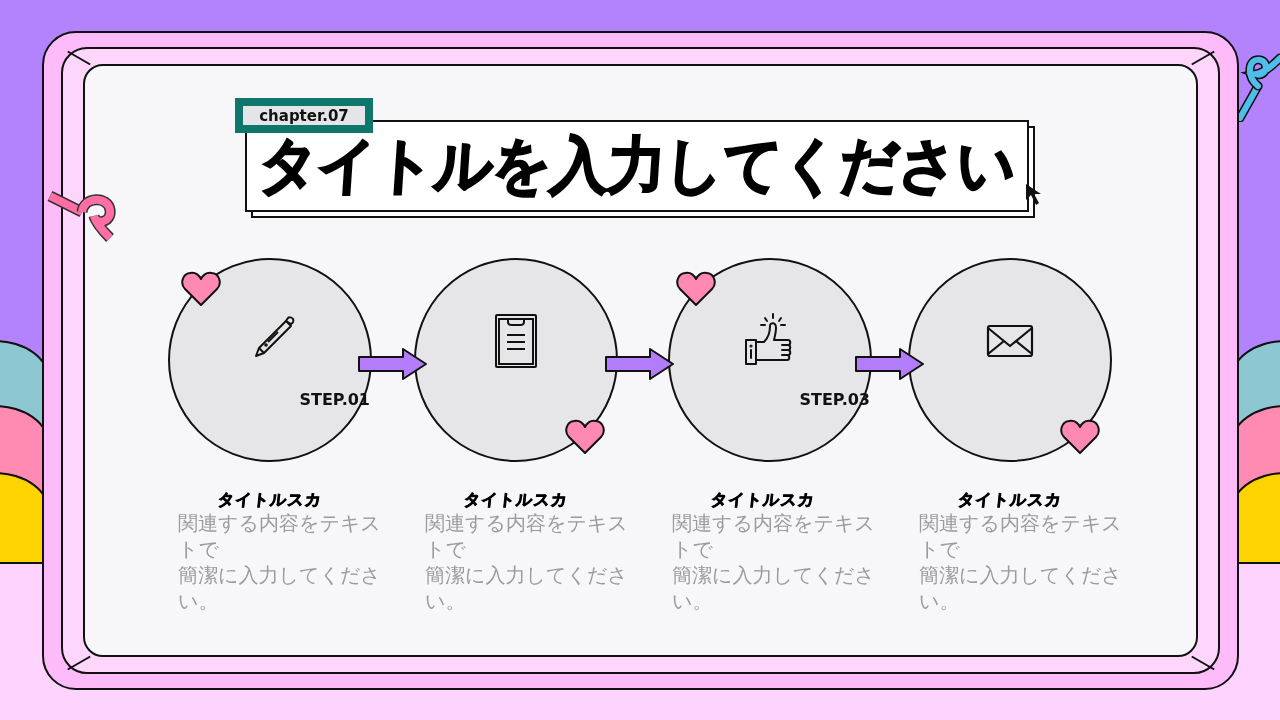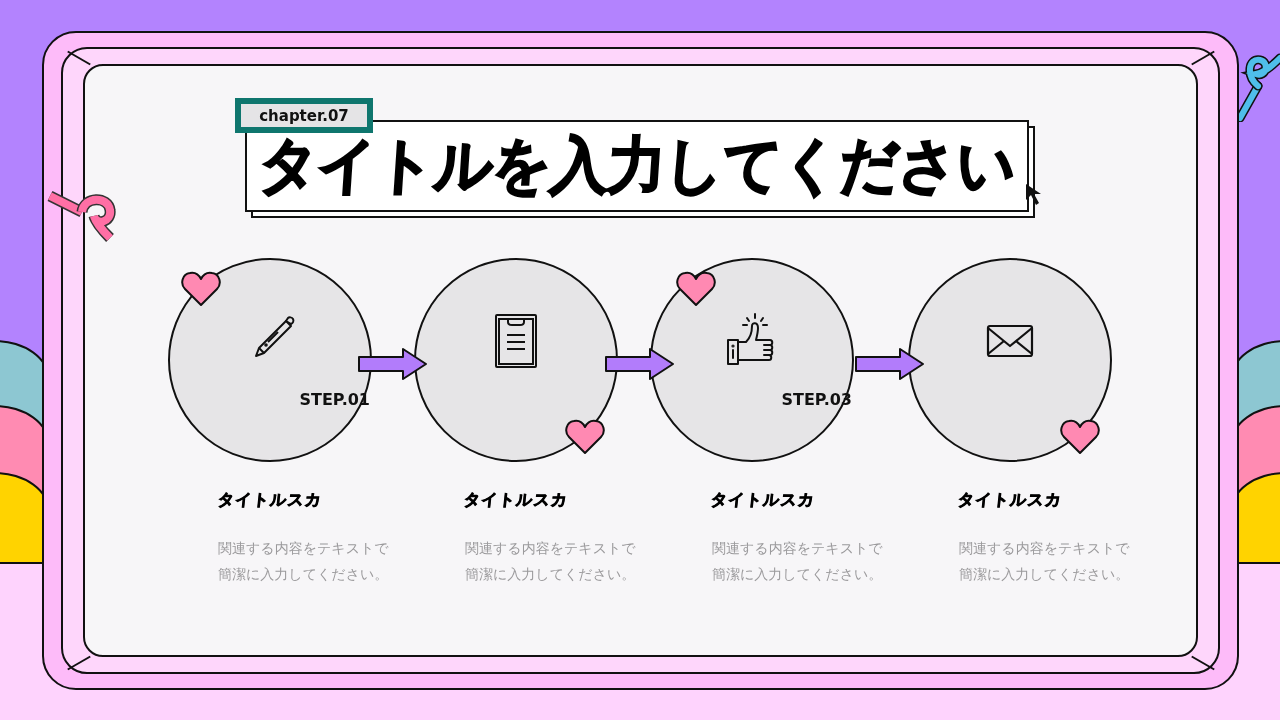--- a/index.html
+++ b/index.html
@@ -34,21 +34,21 @@
   }
   .frame-inner {
     position: absolute; left: 83px; top: 64px; width: 1115px; height: 593px;
     border: 2px solid #111; border-radius: 20px;
     background: #f7f6f8;
   }
   .corner-line { position: absolute; height: 2px; background: #111; width: 26px; }
 
   .chapter-tab {
     position: absolute; left: 235px; top: 98px; width: 138px; height: 35px;
-    background: #e5e4e6; border: 6px solid #0f766e;
+    background: #e5e4e6; border: 8px solid #0f766e;
     font-size: 15px; font-weight: bold; color: #111;
     display: flex; align-items: center; justify-content: center;
     z-index: 3;
   }
   .title-shadow {
     position: absolute; left: 251px; top: 126px; width: 784px; height: 92px;
     background: #fff; border: 2px solid #111; z-index: 1;
   }
   .title-box {
     position: absolute; left: 245px; top: 120px; width: 784px; height: 92px;
@@ -78,22 +78,22 @@
   .heart { position: absolute; z-index: 3; }
   .arrow { position: absolute; z-index: 2; }
 
   .step-title {
     position: absolute; width: 220px; text-align: center;
     font-size: 16px; font-weight: bold; color: #000;
     top: 490px; transform: skewX(-6deg); letter-spacing: 1px;
     -webkit-text-stroke: 0.8px #000;
   }
   .step-desc {
-    position: absolute; width: 220px; top: 535px;
-    font-size: 14px; color: #9b9a9c; line-height: 26px; margin-left: 40px;
+    position: absolute; width: 220px; top: 510px;
+    font-size: 20px; color: #9b9a9c; line-height: 26px;
   }
 </style>
 </head>
 <body>
 
 <div class="bump left teal"></div>
 <div class="bump left pink"></div>
 <div class="bump left yellow"></div>
 <div class="bump right teal"></div>
 <div class="bump right pink"></div>
@@ -176,21 +176,21 @@
 </div>
 <svg class="heart" style="left:564px;top:418px;" width="42" height="38" viewBox="0 0 42 38">
   <path d="M21 35 L5 19 C0 14, 2 4, 10 3 C15 2, 19 5, 21 9 C23 5, 27 2, 32 3 C40 4, 42 14, 37 19 Z" fill="#ff89b2" stroke="#111" stroke-width="2" stroke-linejoin="round"></path>
 </svg>
 <div class="step-title" style="left:406px;">タイトルスカ</div>
 <div class="step-desc" style="left:425px;">
   <div>関連する内容をテキストで</div>
   <div>簡潔に入力してください。</div>
 </div>
 
-<div class="step-circle" style="left:650px;top:258px;">
+<div class="step-circle" style="left:668px;top:258px;">
   <svg class="step-icon" width="60" height="60" viewBox="0 0 60 60">
     <g fill="none" stroke="#111" stroke-width="2" stroke-linejoin="round" stroke-linecap="round">
       <rect x="6" y="28" width="10" height="24"></rect>
       <line x1="11" y1="38" x2="11" y2="46"></line>
       <circle cx="11" cy="34" r="0.6"></circle>
       <path d="M16 30 L24 30 C28 26, 30 20, 30 14 C30 10, 36 10, 36 16 C36 20, 35 24, 34 28 L48 28 C51 28, 51 33, 48 33 L42 33 M48 33 C51 33, 51 38, 48 38 L42 38 M48 38 C51 38, 51 43, 48 43 L42 43 M47 43 C50 43, 50 48, 47 48 L24 48 L16 48"></path>
       <line x1="33" y1="2" x2="33" y2="6"></line>
       <line x1="25" y1="6" x2="27" y2="9"></line>
       <line x1="41" y1="6" x2="39" y2="9"></line>
       <line x1="21" y1="13" x2="25" y2="13"></line>

